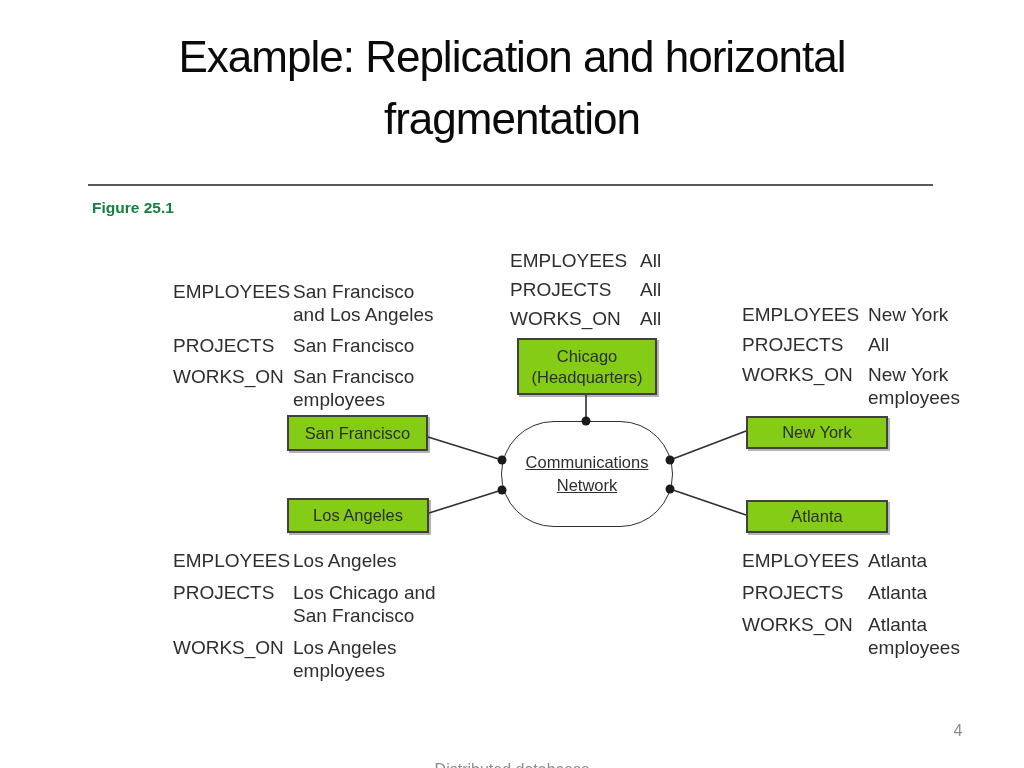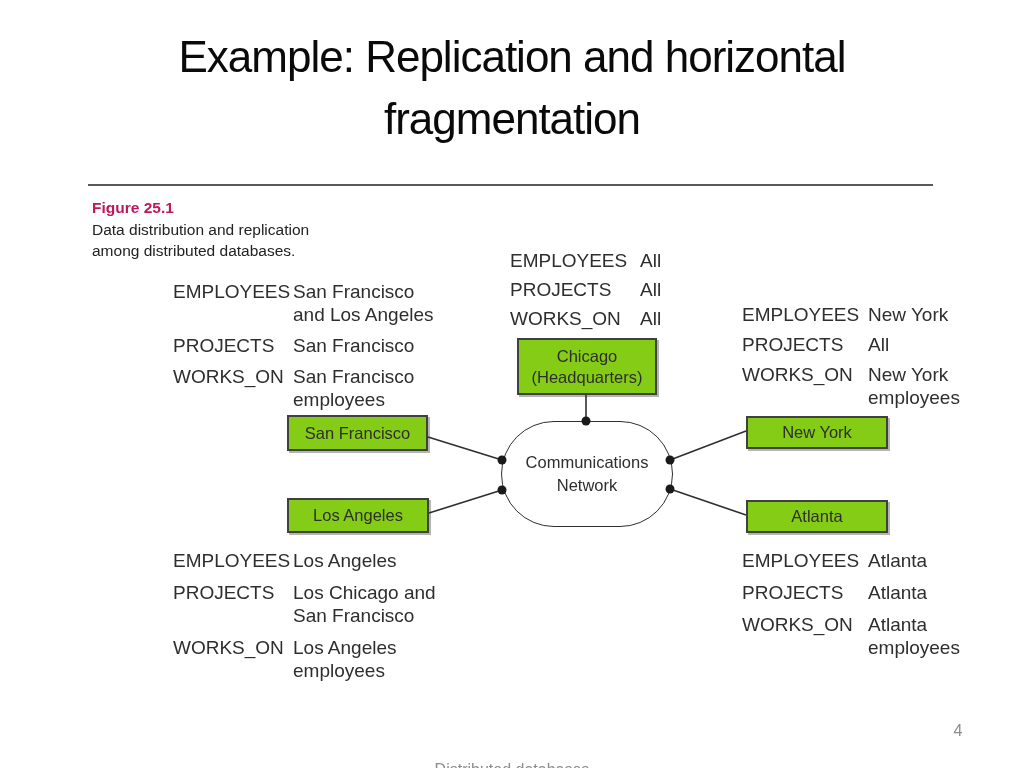--- a/index.html
+++ b/index.html
@@ -10,21 +10,21 @@
   .pre{white-space:pre-line;}
   
   .title{
     position:absolute;left:0;top:26px;width:1024px;text-align:center;
     font-size:44px;line-height:62px;letter-spacing:-1px;color:#0a0a0a;
     font-family:"Liberation Sans","DejaVu Sans",sans-serif;
   }
   .divider{position:absolute;left:88px;top:184px;width:845px;height:2px;background:#595959;}
   
   .figcap{position:absolute;left:92px;top:197px;font-size:15.5px;line-height:21.5px;color:#222;}
-  .figcap .lbl{font-weight:bold;color:#be185d;}
+  .figcap .lbl{font-weight:bold;color:#15803d;}
   
   .alloc{position:absolute;display:flex;flex-direction:column;color:#2e2e2e;font-size:19px;line-height:23px;}
   .arow{display:flex;}
   .rel{flex:0 0 auto;}
   .val{white-space:pre-line;}
   .alloc-sf{left:173px;top:280px;gap:8px;}      .alloc-sf .rel{width:120px;}
   .alloc-chi{left:510px;top:249px;gap:6px;}     .alloc-chi .rel{width:130px;}
   .alloc-ny{left:742px;top:303px;gap:7px;}      .alloc-ny .rel{width:126px;}
   .alloc-la{left:173px;top:549px;gap:9px;}      .alloc-la .rel{width:120px;}
   .alloc-atl{left:742px;top:549px;gap:9px;}     .alloc-atl .rel{width:126px;}
@@ -37,40 +37,38 @@
   }
   .box-chicago{left:517px;top:338px;width:140px;height:57px;}
   .box-sf{left:287px;top:415px;width:141px;height:36px;}
   .box-la{left:287px;top:498px;width:142px;height:35px;}
   .box-ny{left:746px;top:416px;width:142px;height:33px;}
   .box-atl{left:746px;top:500px;width:142px;height:33px;}
   .stadium{
     position:absolute;left:501px;top:421px;width:172px;height:106px;
     background:#fff;border:1.5px solid #2f2f2f;border-radius:53px;
     display:flex;align-items:center;justify-content:center;text-align:center;
-    font-size:16.5px;line-height:23px;color:#2e2e2e;box-sizing:border-box;z-index:1;
+    font-size:16.5px;line-height:23px;color:#2e2e2e;box-sizing:border-box;z-index:1;text-decoration:underline;
   }
   .wires{position:absolute;left:0;top:0;width:1024px;height:768px;z-index:2;pointer-events:none;}
   
   .footer-text{position:absolute;left:0;top:761px;width:1024px;text-align:center;font-size:16px;color:#8c8c8c;}
   .page-num{position:absolute;left:938px;top:722px;width:40px;text-align:center;font-size:16px;color:#8c8c8c;}
 </style>
 </head>
 <body>
 
 <div class="slide">
 
   <div class="title pre">Example: Replication and horizontal
 fragmentation</div>
   <div class="divider"></div>
 
   <div class="figcap">
     <div class="lbl">Figure 25.1</div>
-    <div class="pre">Data distribution and replication
-among distributed databases.</div>
   </div>
 
   <div class="alloc alloc-chi">
     <div class="arow">
       <span class="rel">EMPLOYEES</span>
       <span class="val">All</span>
     </div>
     <div class="arow">
       <span class="rel">PROJECTS</span>
       <span class="val">All</span>

